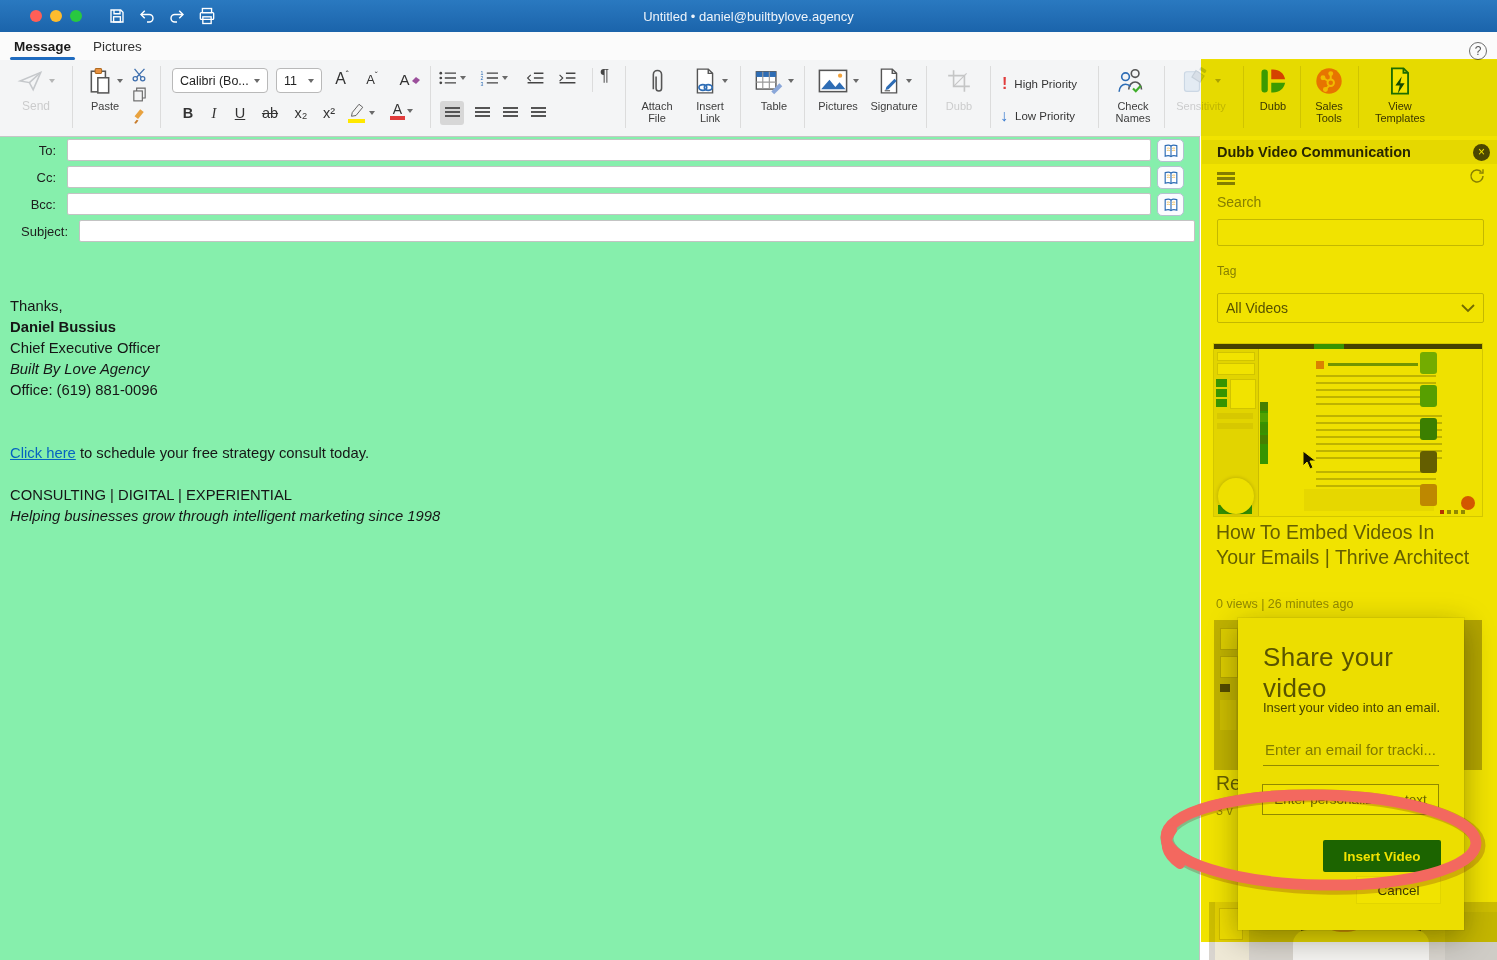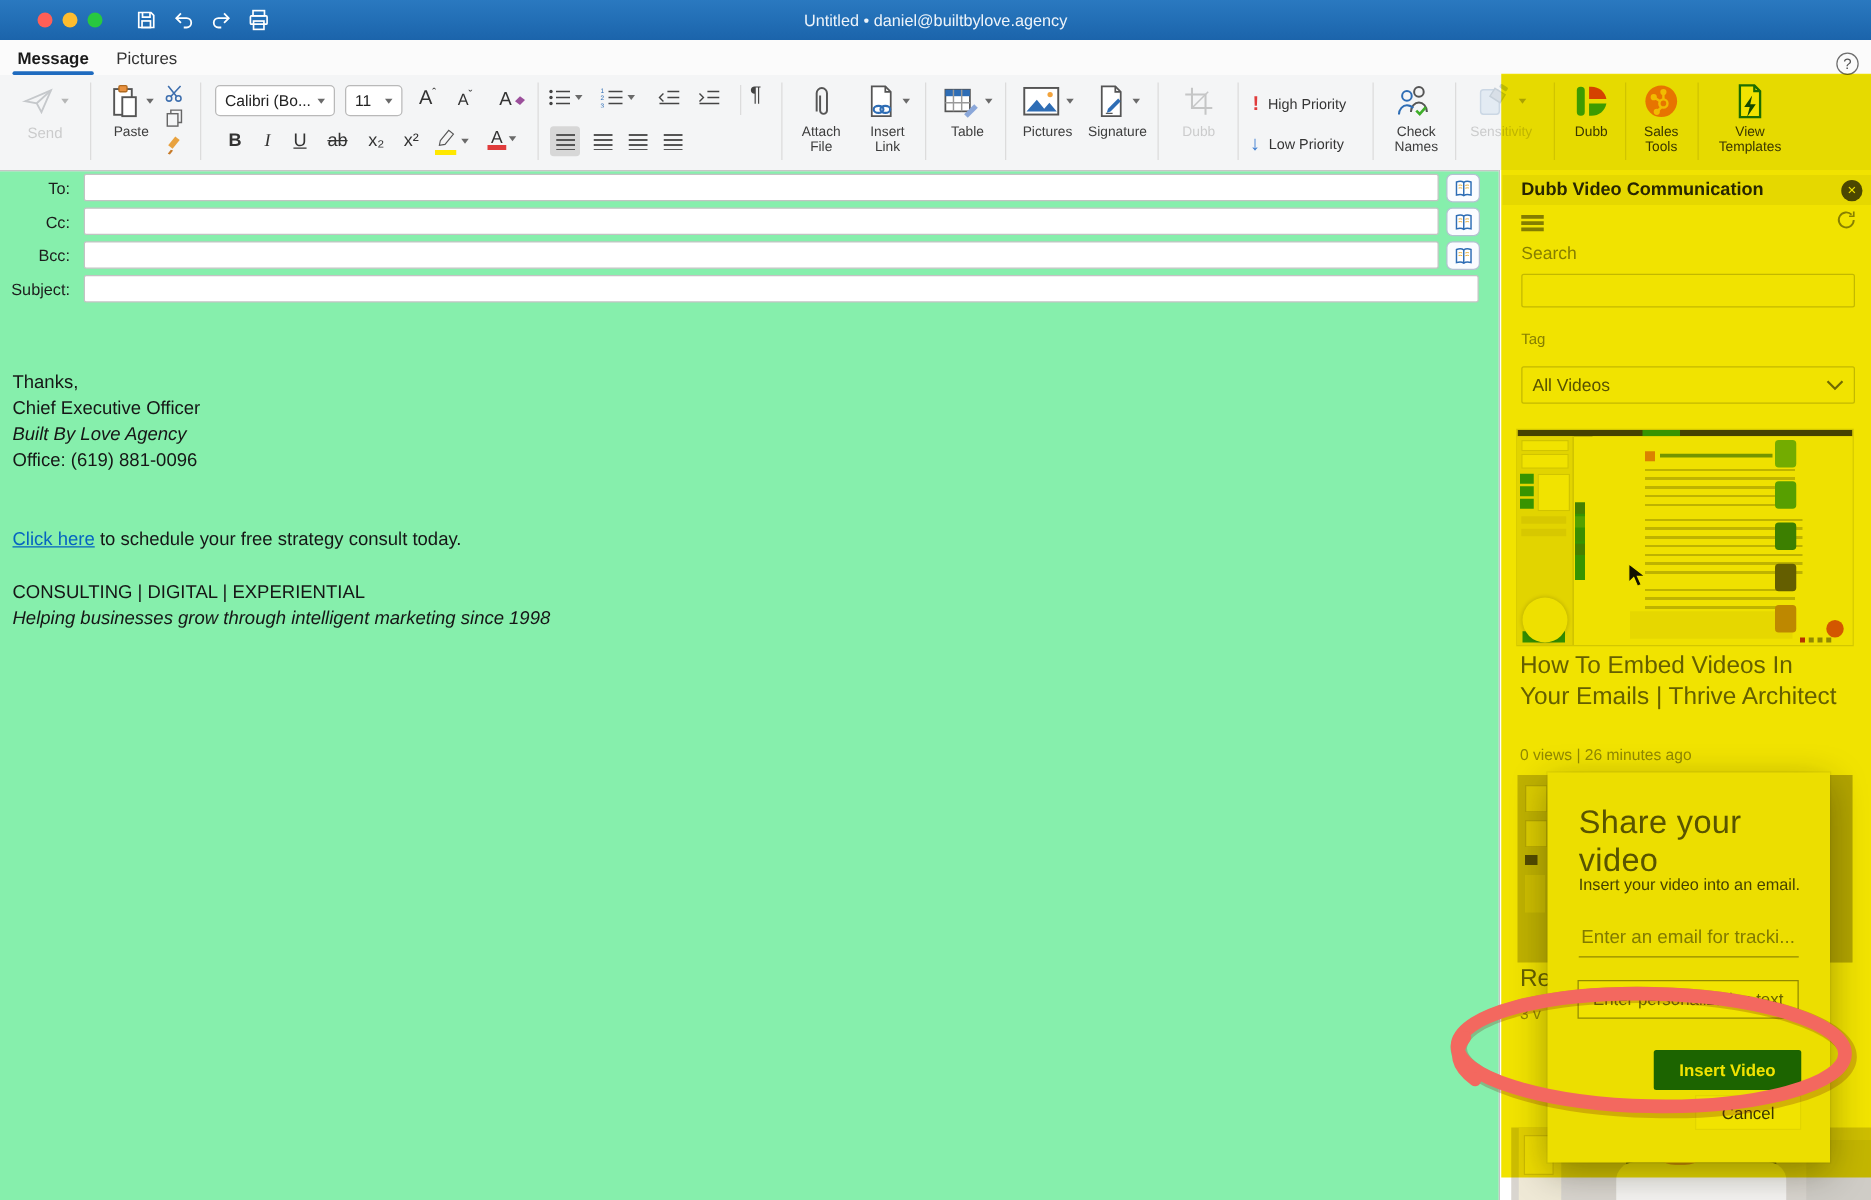--- a/index.html
+++ b/index.html
@@ -467,28 +467,29 @@
       <span class="flabel" style="left:0">Bcc:</span>
       <input class="fld" style="left: 67px; top: 0px; width: 1084px;">
       <span class="bookbtn" style="left:1157px;top:0">
         <svg width="18" height="16" viewBox="0 0 24 22">
             <path d="M12 4C10 2.6 7 2.6 4 3.6V18c3-1 6-1 8 .6 2-1.6 5-1.6 8-.6V3.6C17 2.6 14 2.6 12 4z" fill="#fff" stroke="#2e6db5" stroke-width="1.6"></path>
             <path d="M12 4v14.6" stroke="#2e6db5" stroke-width="1.6"></path>
             <path d="M6.3 7.2c1.5-.4 3-.4 4 .2M6.3 10.2c1.5-.4 3-.4 4 .2M13.7 7.4c1.5-.6 3-.6 4-.2M13.7 10.4c1.5-.6 3-.6 4-.2" stroke="#e8b13f" stroke-width="1.1" fill="none"></path>
           </svg>
       </span>
     </div>
-    <div class="frow" style="left:0;top:220px;width:1199px">
+    <div class="frow" style="left:12px;top:220px;width:1199px">
       <span class="flabel" style="left:0">Subject:</span>
       <input class="fld" style="left: 67px; top: 0px; width: 1116px;">
     </div>
   </div>
 
   <div id="sig">
     <div>Thanks,</div>
+    <div style="font-weight:bold">Daniel Bussius</div>
     <div>Chief Executive Officer</div>
     <div style="font-style:italic">Built By Love Agency</div>
     <div>Office: (619) 881-0096</div>
     <div class="gap"></div>
     <div class="gap"></div>
     <div><a href="#">Click here</a><span> to schedule your free strategy consult today.</span></div>
     <div class="gap"></div>
     <div>CONSULTING | DIGITAL | EXPERIENTIAL</div>
     <div style="font-style:italic">Helping businesses grow through intelligent marketing since 1998</div>
   </div>

